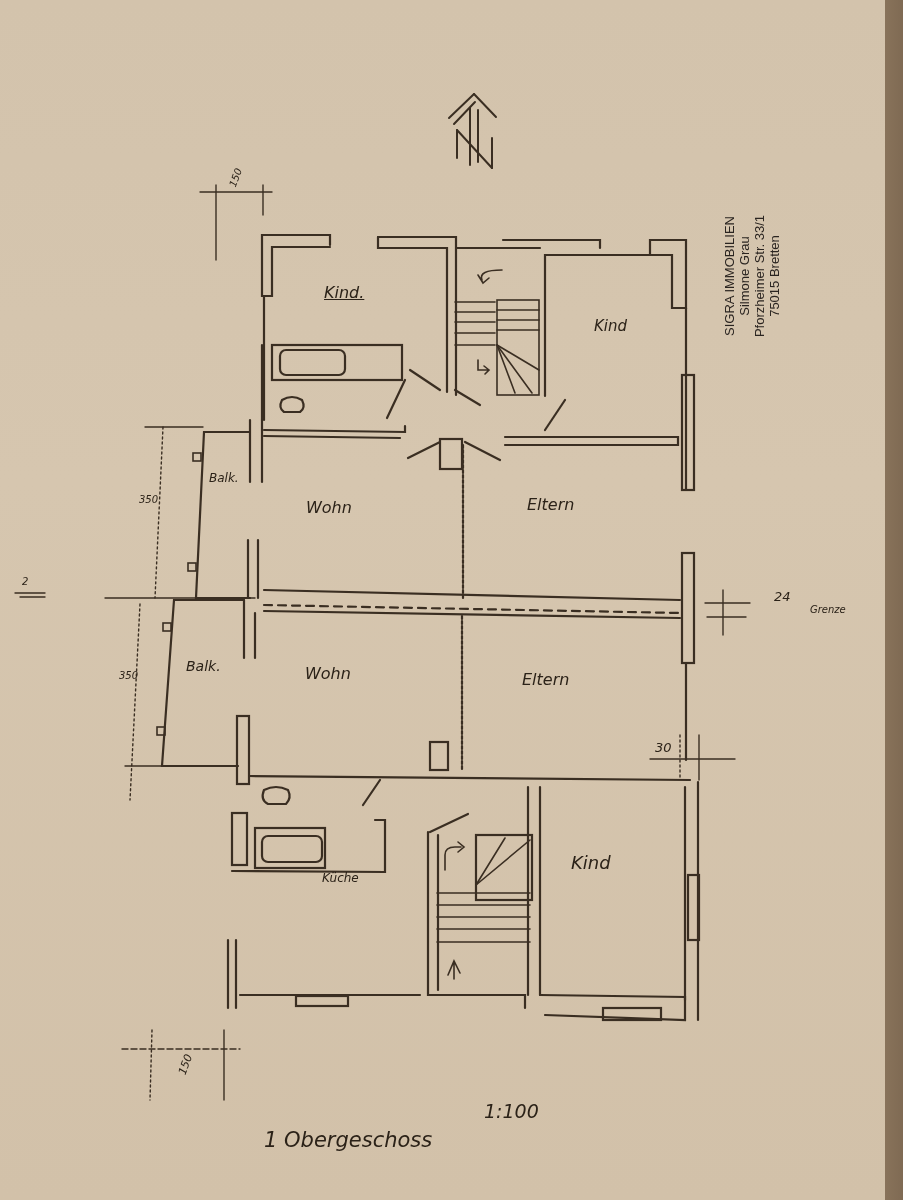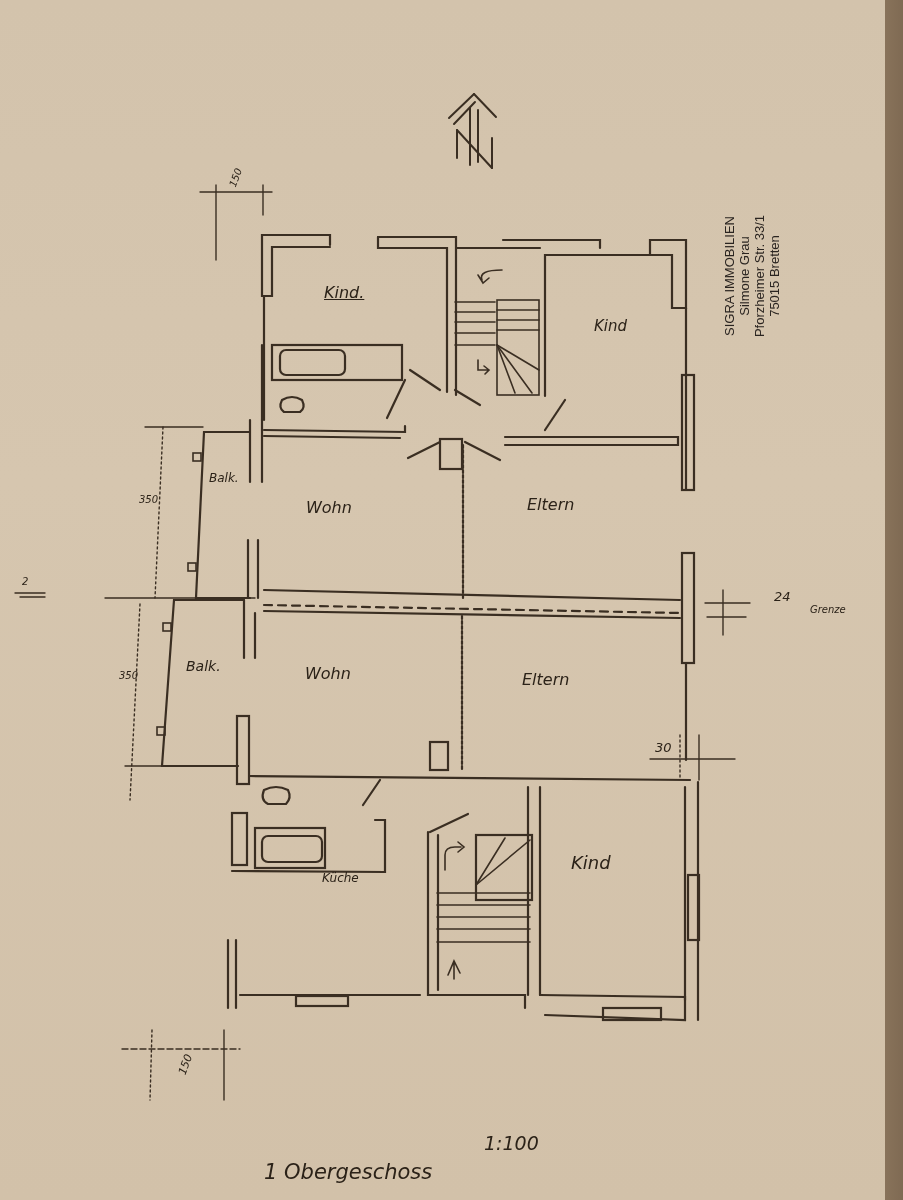--- a/index.html
+++ b/index.html
@@ -183,21 +183,21 @@
 
 <span class="hand" style="left:226px;top:172px;font-size:10px;transform:rotate(-70deg);">150</span>
 <span class="hand" style="left:139px;top:494px;font-size:10px;">350</span>
 <span class="hand" style="left:119px;top:670px;font-size:10px;">350</span>
 <span class="hand" style="left:175px;top:1058px;font-size:11px;transform:rotate(-70deg);">150</span>
 <span class="hand" style="left:774px;top:589px;font-size:13px;">24</span>
 <span class="hand" style="left:655px;top:740px;font-size:13px;">30</span>
 <span class="hand" style="left:22px;top:576px;font-size:10px;">2</span>
 <span class="hand" style="left:778px;top:604px;font-size:10px;margin-left:32px;">Grenze</span>
 
-<span class="hand" style="left:264px;top:1160px;font-size:21px;text-align:center;">1 Obergeschoss</span>
-<span class="hand" style="left:484px;top:1132px;font-size:19px;text-align:center;">1:100</span>
+<span class="hand" style="left:264px;top:1128px;font-size:21px;text-align:center;">1 Obergeschoss</span>
+<span class="hand" style="left:484px;top:1100px;font-size:19px;text-align:center;">1:100</span>
 
 <div class="stamp" style="top:376px;">
   <div>SIGRA  IMMOBILIEN</div>
   <div>Silmone Grau</div>
   <div>Pforzheimer Str. 33/1</div>
   <div>75015 Bretten</div>
 </div>
 
 </body></html>

